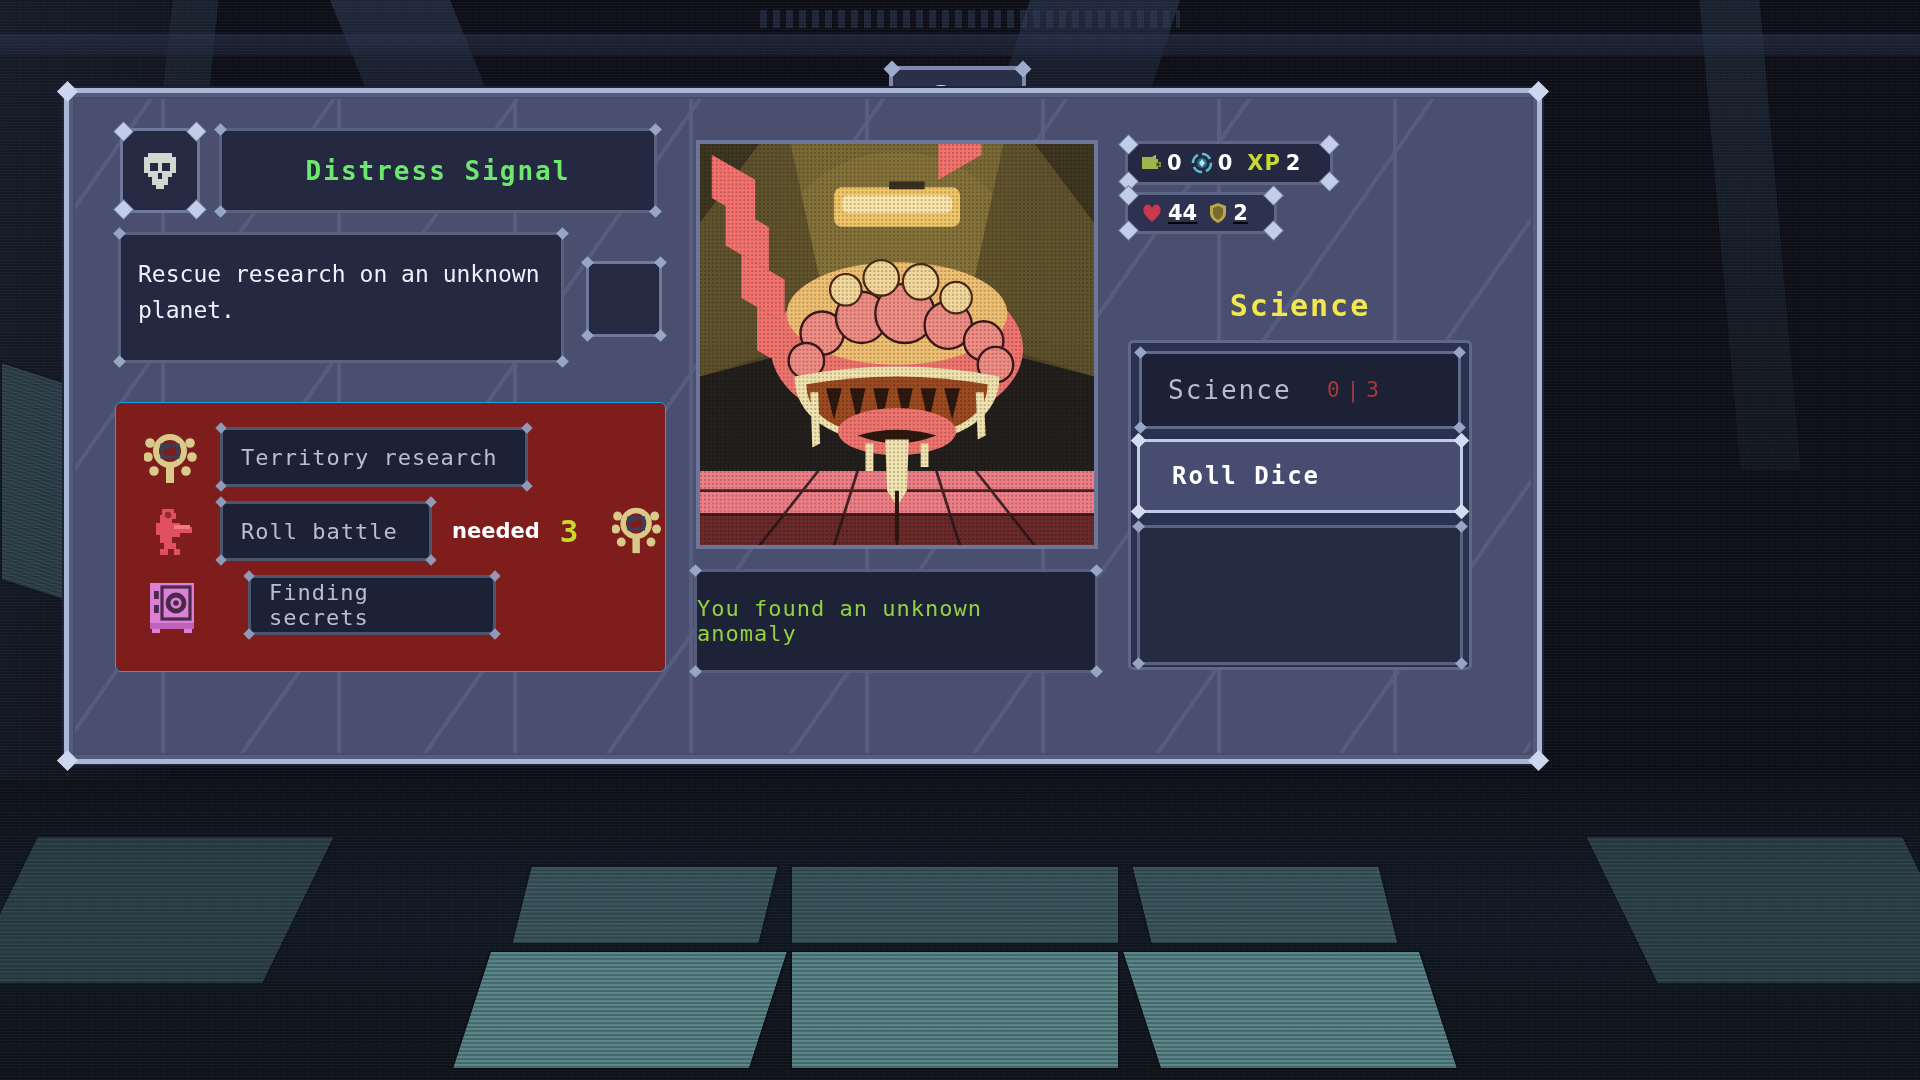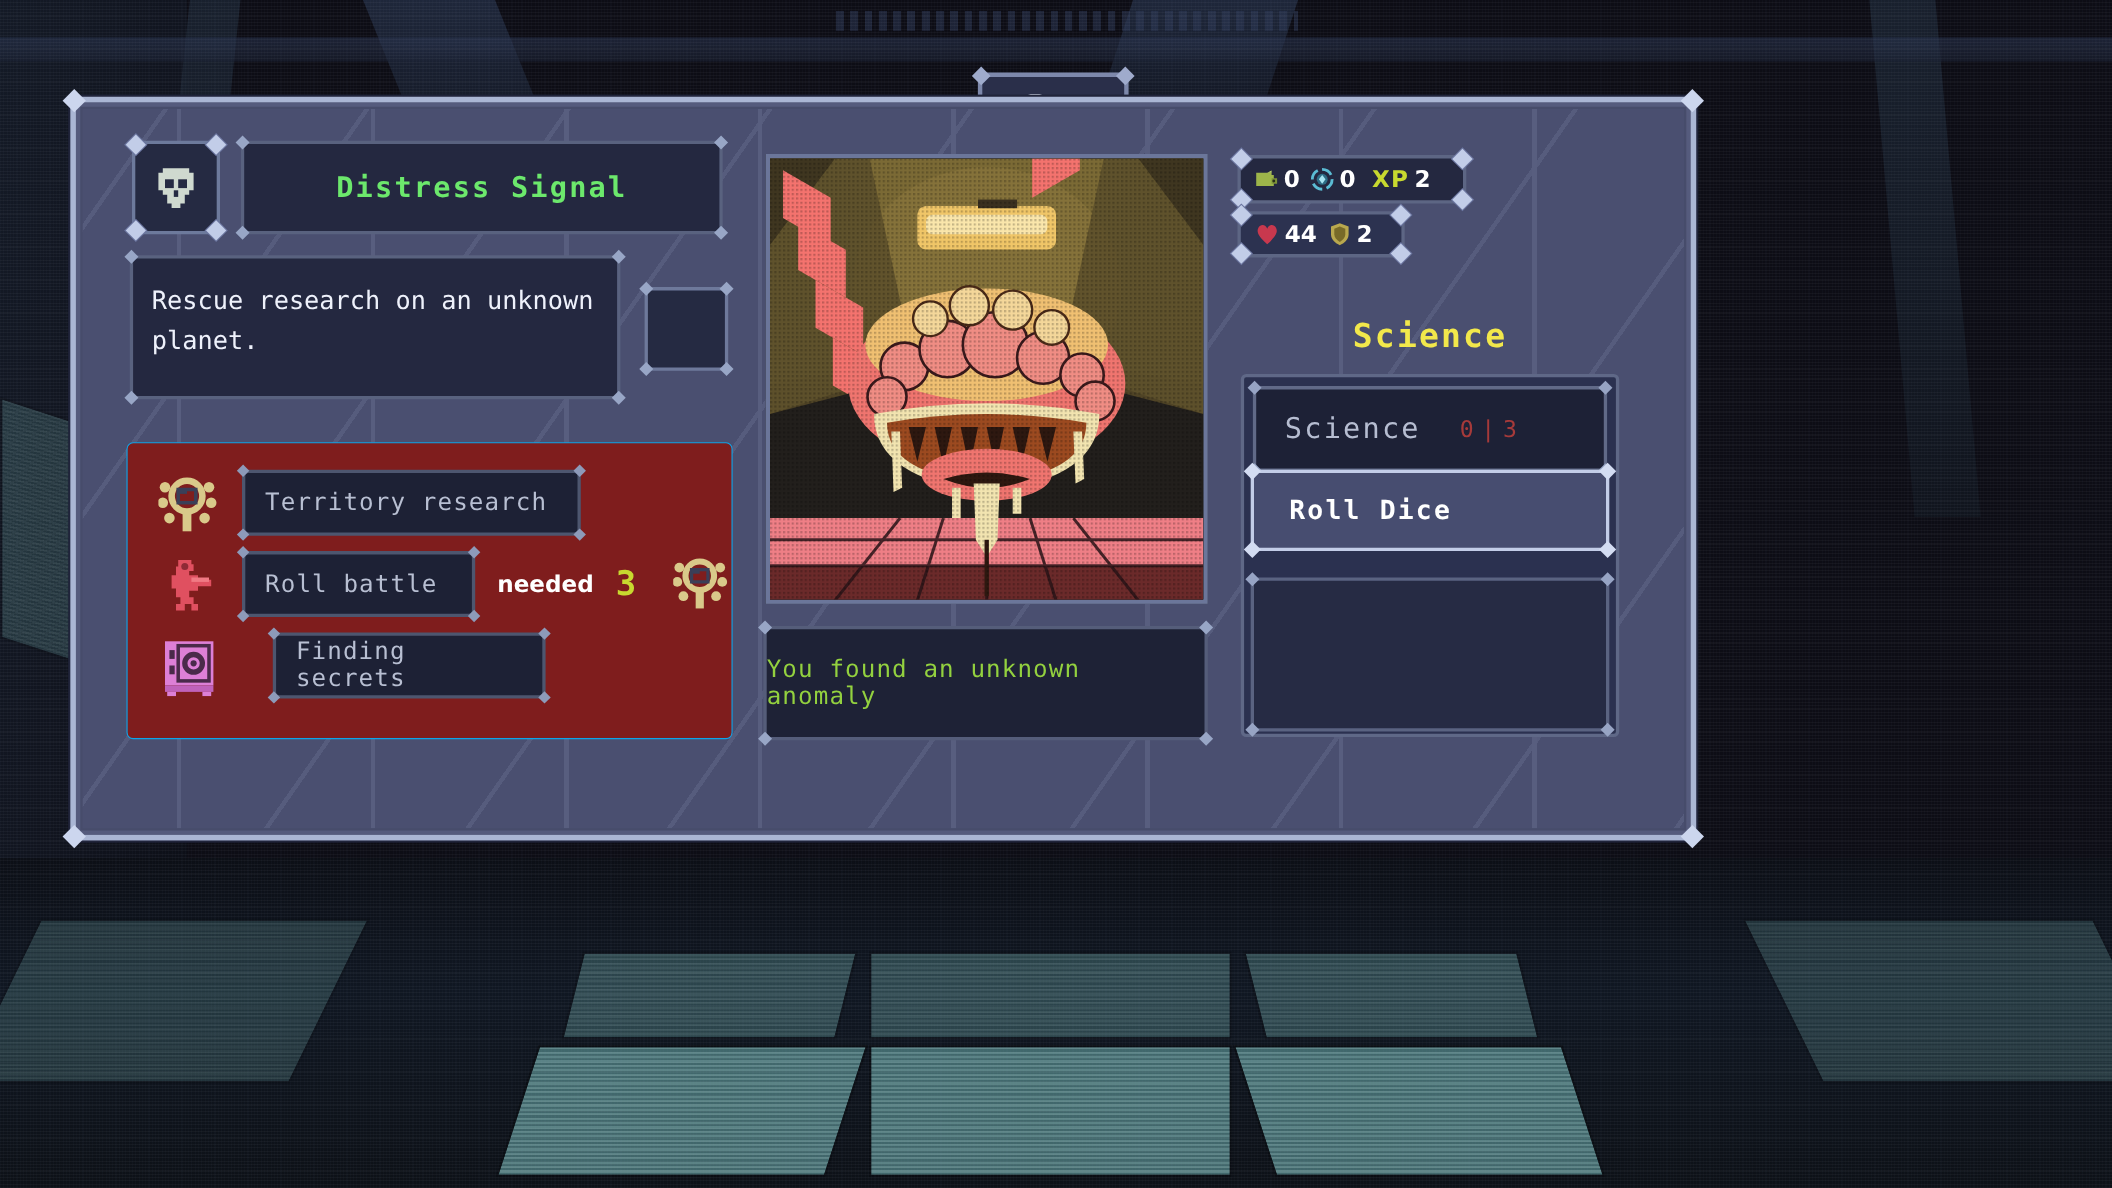--- a/index.html
+++ b/index.html
@@ -203,21 +203,21 @@
 
   
   #stat-row1{
     position:absolute; left:1125px; top:141px; width:208px; height:44px;
     background:#242840; border:3px solid #5d6684; border-radius:5px;
     display:flex; align-items:center; gap:9px; padding:0 12px;
   }
   #stat-row2{
     position:absolute; left:1125px; top:192px; width:152px; height:42px;
     background:#2c3250; border:3px solid #5d6684; border-radius:5px;
-    display:flex; align-items:center; gap:11px; padding:0 13px;
+    display:flex; align-items:center; gap:11px; padding:0 13px;text-decoration:underline;
   }
   .stat-item{ display:flex; align-items:center; gap:5px; }
   .stat-val{
     color:#ffffff; font-size:21px; font-weight:bold;
     font-family:"DejaVu Sans", sans-serif;
   }
   .xp-label{
     color:#c8d92f; font-size:21px; font-weight:bold;
     font-family:"DejaVu Sans", sans-serif; letter-spacing:1px;
   }
@@ -240,21 +240,21 @@
   .skill-name{
     color:#b6bdd1; font-size:26px; letter-spacing:2px;
     font-family:"DejaVu Sans Mono", monospace;
   }
   .skill-nums{
     margin-left:auto; margin-right:46px;
     color:#a63a3a; font-size:21px; letter-spacing:7px;
     font-family:"DejaVu Sans Mono", monospace;
   }
   #roll-btn{
-    position:absolute; left:6px; top:84px; width:326px; height:74px;
+    position:absolute; left:6px; top:96px; width:326px; height:74px;
     background:#474d70; border:3px solid #c3cde8; border-radius:5px;
     display:flex; align-items:center; padding-left:32px;
   }
   #roll-btn .w-stud{ width:11px; height:11px; background:#d3dcf2; }
   .roll-label{
     color:#ffffff; font-size:24px; font-weight:bold; letter-spacing:2px;
     font-family:"DejaVu Sans Mono", monospace;
   }
   #action-empty{
     position:absolute; left:6px; top:182px; width:326px; height:140px;

